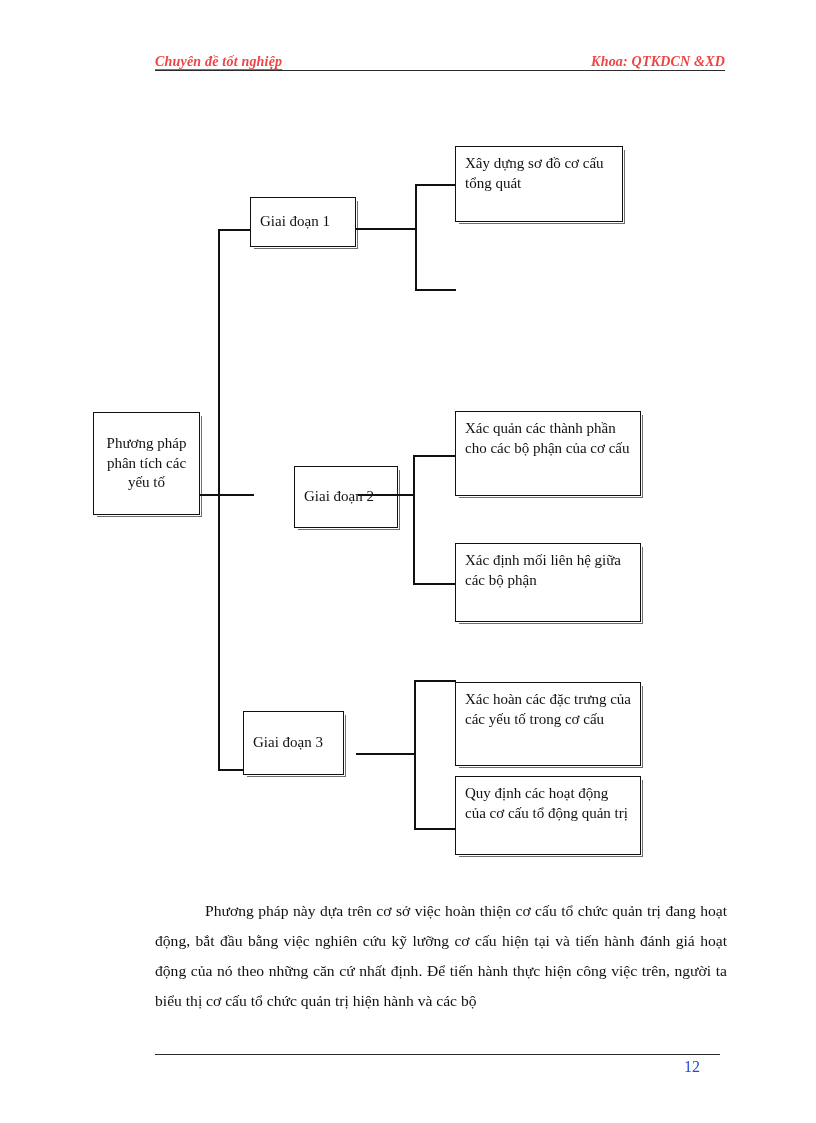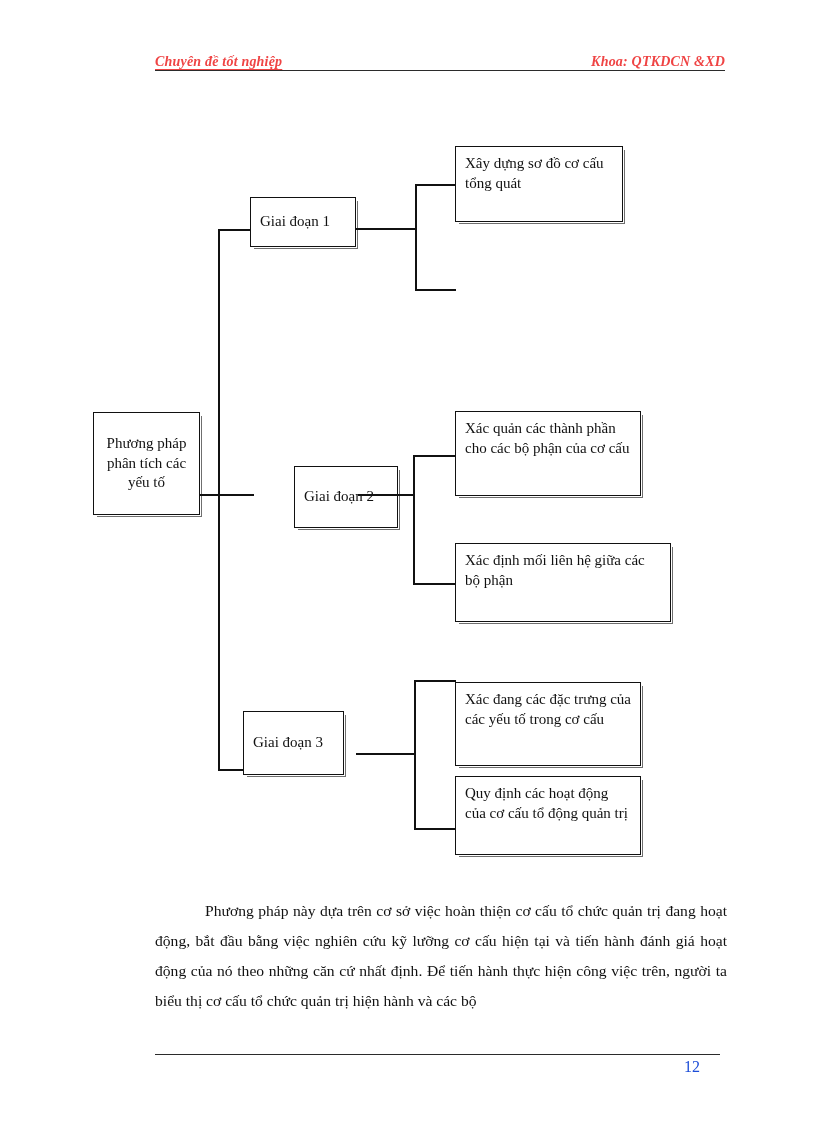--- a/index.html
+++ b/index.html
@@ -176,36 +176,36 @@
     </div>
 
     <div class="line h" style="left:358px; top:494px; width:56px;"></div>
     <div class="line v" style="left:413px; top:455px; height:129px;"></div>
     <div class="line h" style="left:413px; top:455px; width:43px;"></div>
     <div class="line h" style="left:413px; top:583px; width:43px;"></div>
 
     <div class="node top-left" style="left:455px; top:411px; width:186px; height:85px;">
       <span>Xác quản các thành phần cho các bộ phận của cơ cấu</span>
     </div>
-    <div class="node top-left" style="left:455px; top:543px; width:216px; height:79px;">
+    <div class="node top-left" style="left:455px; top:543px; width:186px; height:79px;">
       <span>Xác định mối liên hệ giữa các bộ phận</span>
     </div>
 
     <div class="line h" style="left:218px; top:769px; width:37px;"></div>
     <div class="node mid-left" style="left:243px; top:711px; width:101px; height:64px;">
       <span>Giai đoạn 3</span>
     </div>
 
     <div class="line h" style="left:356px; top:753px; width:59px;"></div>
     <div class="line v" style="left:414px; top:680px; height:149px;"></div>
     <div class="line h" style="left:414px; top:680px; width:42px;"></div>
     <div class="line h" style="left:414px; top:828px; width:42px;"></div>
 
     <div class="node top-left" style="left:455px; top:682px; width:186px; height:84px;">
-      <span>Xác đang  các đặc trưng của các yếu tố trong cơ cấu</span>
+      <span>Xác hoàn  các đặc trưng của các yếu tố trong cơ cấu</span>
     </div>
     <div class="node top-left" style="left:455px; top:776px; width:186px; height:79px;">
       <span>Quy định các hoạt động của cơ cấu tổ động quản trị</span>
     </div>
 
   </div>
 
   <p class="body-text">Phương pháp này dựa trên cơ sở việc hoàn thiện cơ cấu tổ chức quản trị đang hoạt động, bắt đầu bằng việc nghiên cứu kỹ lưỡng cơ cấu hiện tại và tiến hành đánh giá hoạt động của nó theo những căn cứ nhất định. Để tiến hành thực hiện công việc trên, người ta biểu thị cơ cấu tổ chức quản trị hiện hành và các bộ</p>
 
   <div class="footer-rule"></div>

